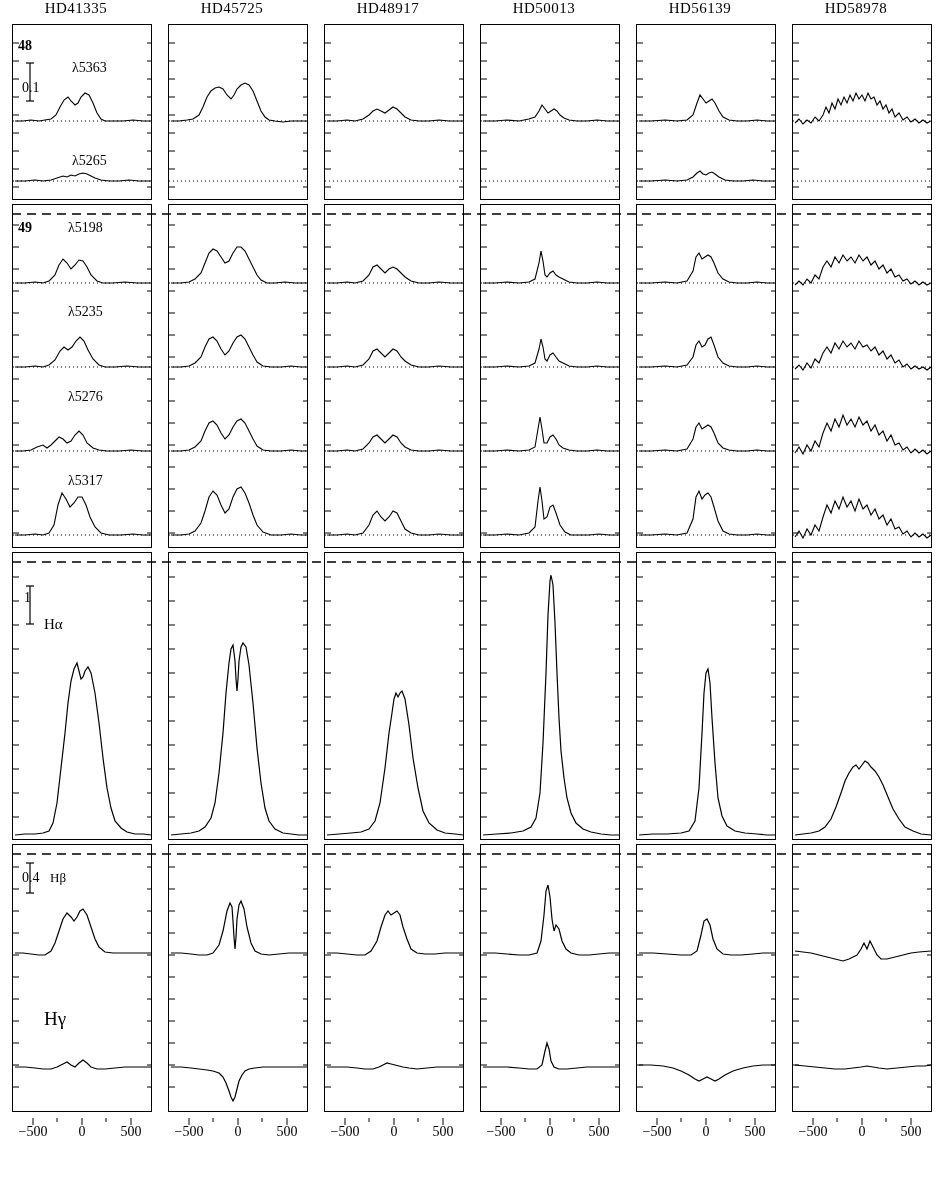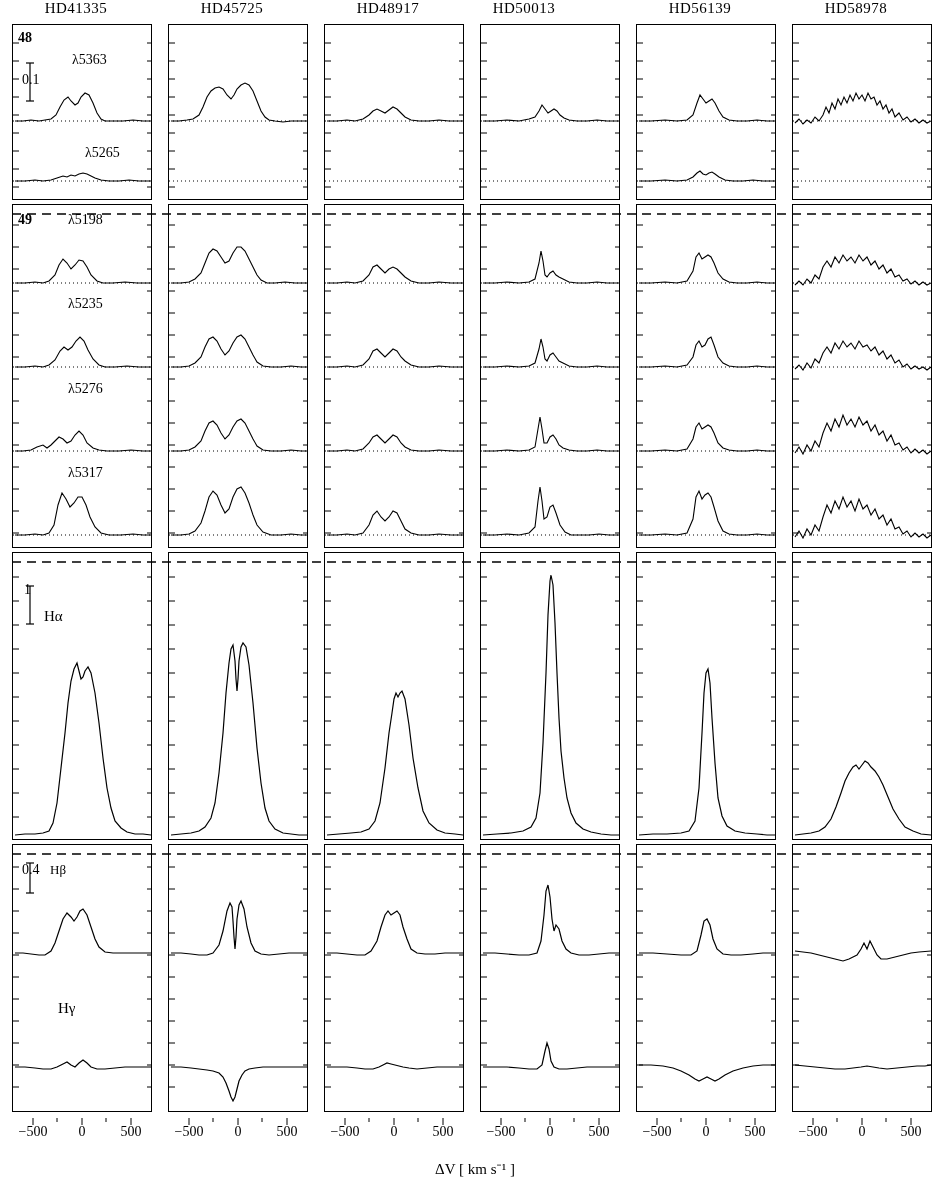--- a/index.html
+++ b/index.html
@@ -32,33 +32,34 @@
     width:950px;
     text-align:center;
     font-size:15px;
     font-family:"Liberation Serif",serif;
   }
   .ann{
     position:absolute;
     font-size:14px;
     font-family:"Liberation Serif",serif;
     white-space:nowrap;
+    margin-top:8px;
   }
   .ann.bold{font-weight:bold;font-size:14px;}
   .scalebar{position:absolute;}
 </style>
 </head>
 <body>
 
 <div id="root">
 
   <div class="col-title" style="left:12px;top:0px;width:128px;">HD41335</div>
   <div class="col-title" style="left:168px;top:0px;width:128px;">HD45725</div>
   <div class="col-title" style="left:324px;top:0px;width:128px;">HD48917</div>
-  <div class="col-title" style="left:460px;top:0px;width:128px;">HD50013</div>
+  <div class="col-title" style="left:480px;top:0px;width:128px;">HD50013</div>
   <div class="col-title" style="left:636px;top:0px;width:128px;">HD56139</div>
   <div class="col-title" style="left:792px;top:0px;width:128px;text-align:center;">HD58978</div>
 
   <div class="panel" style="left:12px;top:24px;width:140px;height:176px;">
     <svg viewBox="0 0 140 176" width="140" height="176">
       <g stroke="#000" stroke-width="1" fill="none">
         <path d="M0,18 h6 M140,18 h-6 M0,36 h6 M140,36 h-6 M0,54 h6 M140,54 h-6 M0,72 h6 M140,72 h-6 M0,90 h6 M140,90 h-6 M0,108 h6 M140,108 h-6 M0,126 h6 M140,126 h-6 M0,144 h6 M140,144 h-6 M0,162 h6 M140,162 h-6"></path>
       </g>
       <line x1="0" y1="96" x2="140" y2="96" stroke="#000" stroke-width="1" stroke-dasharray="1,3"></line>
       <line x1="0" y1="156" x2="140" y2="156" stroke="#000" stroke-width="1" stroke-dasharray="1,3"></line>
@@ -337,21 +338,21 @@
   <div class="scalebar" style="left:25px;top:62px;">
     <svg width="10" height="40">
         <line x1="5" y1="1" x2="5" y2="39" stroke="#000" stroke-width="1.2"></line>
         <line x1="1" y1="1" x2="9" y2="1" stroke="#000" stroke-width="1.2"></line>
         <line x1="1" y1="39" x2="9" y2="39" stroke="#000" stroke-width="1.2"></line>
       </svg>
   </div>
   <div class="ann" style="left:22px;top:72px;">0.1</div>
 
   <div class="ann" style="left:72px;top:52px;">λ5363</div>
-  <div class="ann" style="left:85px;top:145px;">λ5265</div>
+  <div class="ann" style="left:72px;top:145px;">λ5265</div>
 
   <div class="ann bold" style="left:18px;top:212px;">49</div>
   <div class="ann" style="left:68px;top:212px;text-align:center;">λ5198</div>
   <div class="ann" style="left:68px;top:296px;">λ5235</div>
   <div class="ann" style="left:68px;top:381px;">λ5276</div>
   <div class="ann" style="left:68px;top:465px;">λ5317</div>
 
   <div class="scalebar" style="left:25px;top:585px;">
     <svg width="10" height="40">
         <line x1="5" y1="1" x2="5" y2="39" stroke="#000" stroke-width="1.2"></line>
@@ -364,21 +365,21 @@
 
   <div class="scalebar" style="left:25px;top:862px;">
     <svg width="10" height="32">
         <line x1="5" y1="1" x2="5" y2="31" stroke="#000" stroke-width="1.2"></line>
         <line x1="1" y1="1" x2="9" y2="1" stroke="#000" stroke-width="1.2"></line>
         <line x1="1" y1="31" x2="9" y2="31" stroke="#000" stroke-width="1.2"></line>
       </svg>
   </div>
   <div class="ann" style="left:22px;top:862px;">0.4</div>
   <div class="ann" style="left:50px;top:862px;font-size:13px;">Hβ</div>
-  <div class="ann" style="left:58px;top:1000px;font-size:15px;">Hγ</div>
+  <div class="ann" style="left:44px;top:1000px;font-size:19px;">Hγ</div>
 
   <div style="position:absolute;left:12px;top:201px;width:920px;height:1px;">
     <svg width="920" height="2">
         <line x1="0" y1="1" x2="920" y2="1" stroke="#000" stroke-width="1.6" stroke-dasharray="9,6"></line>
       </svg>
   </div>
   <div style="position:absolute;left:12px;top:549px;width:920px;height:1px;">
     <svg width="920" height="2">
         <line x1="0" y1="1" x2="920" y2="1" stroke="#000" stroke-width="1.6" stroke-dasharray="9,6"></line>
       </svg>
@@ -484,15 +485,14 @@
           <line x1="94" y1="0" x2="94" y2="4"></line>
         </g>
       </svg>
   </div>
   <div class="xtick-row" style="left:792px;top:1124px;width:140px;height:20px;">
     <span style="left:21px;">−500</span>
     <span style="left:70px;">0</span>
     <span style="left:119px;">500</span>
   </div>
 
-  <div class="xaxis-title" style="left:0;top:1158px;">ΔV  [ km s⁻¹ ]</div>
 
 </div>
 
 </body></html>

